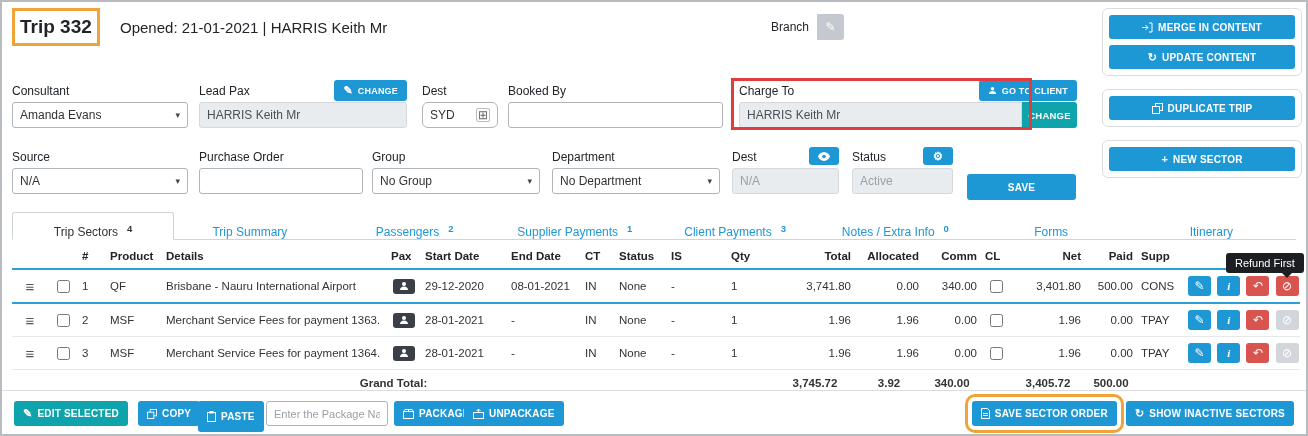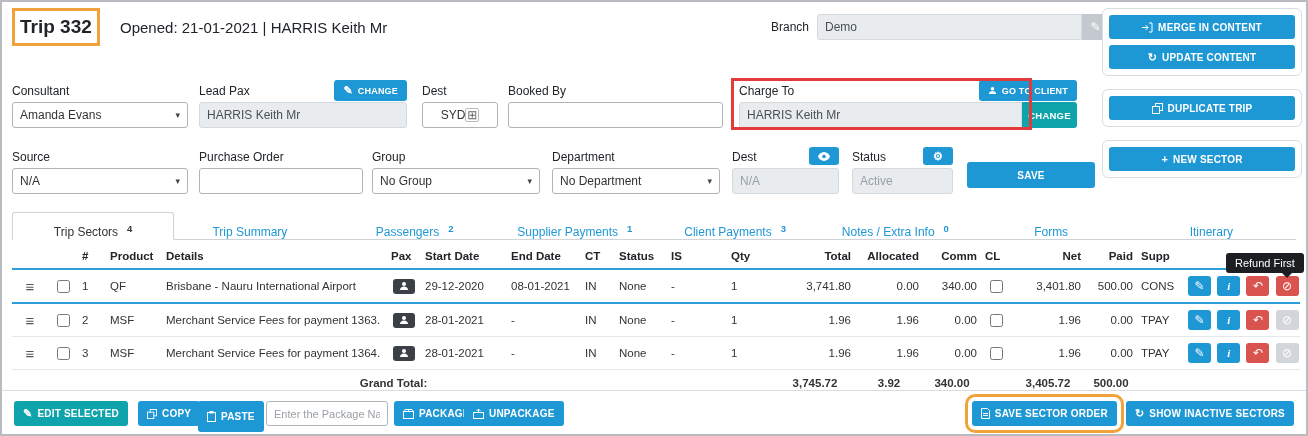--- a/index.html
+++ b/index.html
@@ -95,23 +95,20 @@
 </head>
 <body>
 
 <div class="app">
 
   <div class="trip-title">Trip 332</div>
   <div class="opened">Opened: 21-01-2021 | HARRIS Keith Mr</div>
 
   <div class="branch">
     <span class="lbl">Branch</span>
-    <div class="inp ro">
-      <span>Demo</span>
-    </div>
     <button class="branch-edit">
       <span>✎</span>
     </button>
   </div>
 
   <div class="panel">
     <div class="pbox">
       <button class="btn blue">
         <span class="ic">
             <svg width="11" height="11" viewBox="0 0 11 11">
@@ -159,21 +156,21 @@
       <span class="ic">✎</span>
       <span>CHANGE</span>
     </button>
     <div class="inp ro ctrl">
       <span>HARRIS Keith Mr</span>
     </div>
   </div>
 
   <div class="fg" style="left:420px; top:80px; width:76px;">
     <div class="lbl">Dest</div>
-    <div class="inp ctrl" style="justify-content:center;">
+    <div class="inp ctrl" style="justify-content:space-between;border-radius:6px;">
       <span>SYD</span>
       <span style="font-size:12px; color:#666; border:1px solid #bbb; border-radius:2px; line-height:1; padding:0 1px;">⊞</span>
     </div>
   </div>
 
   <div class="fg" style="left:506px; top:80px; width:215px;">
     <div class="lbl">Booked By</div>
     <input class="tinp ctrl" value="" style="">
   </div>
 
@@ -247,21 +244,21 @@
   <div class="fg" style="left:850px; top:146px; width:101px;">
     <div class="lbl">Status</div>
     <button class="btn blue" style="position:absolute; right:0; top:-1px; width:30px; height:18px; padding:0;">
       <span class="ic" style="font-size:11px;">⚙</span>
     </button>
     <div class="inp ro muted ctrl">
       <span>Active</span>
     </div>
   </div>
 
-  <button class="btn blue" style="position:absolute; left:965px; top:160px; width:128px; height:26px;">
+  <button class="btn blue" style="position:absolute; left:965px; top:172px; width:109px; height:26px;">
     <span>SAVE</span>
   </button>
 
   <div class="tabs">
     <div class="tab active">
       <span>Trip Sectors</span>
       <span class="badge">4</span>
     </div>
     <div class="tab">
       <span>Trip Summary</span>

